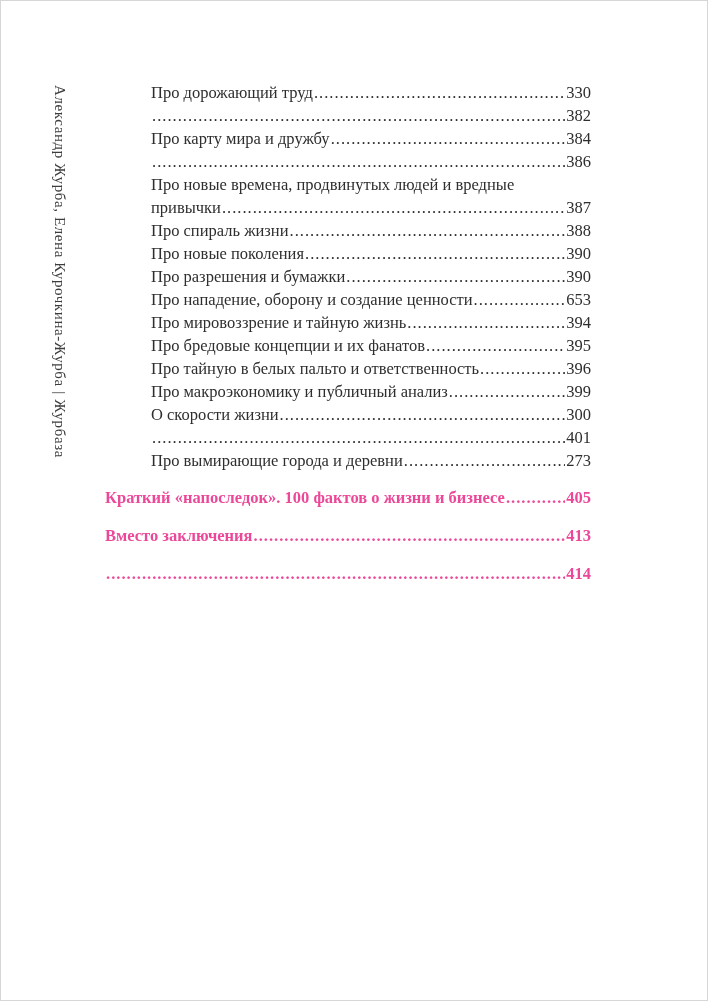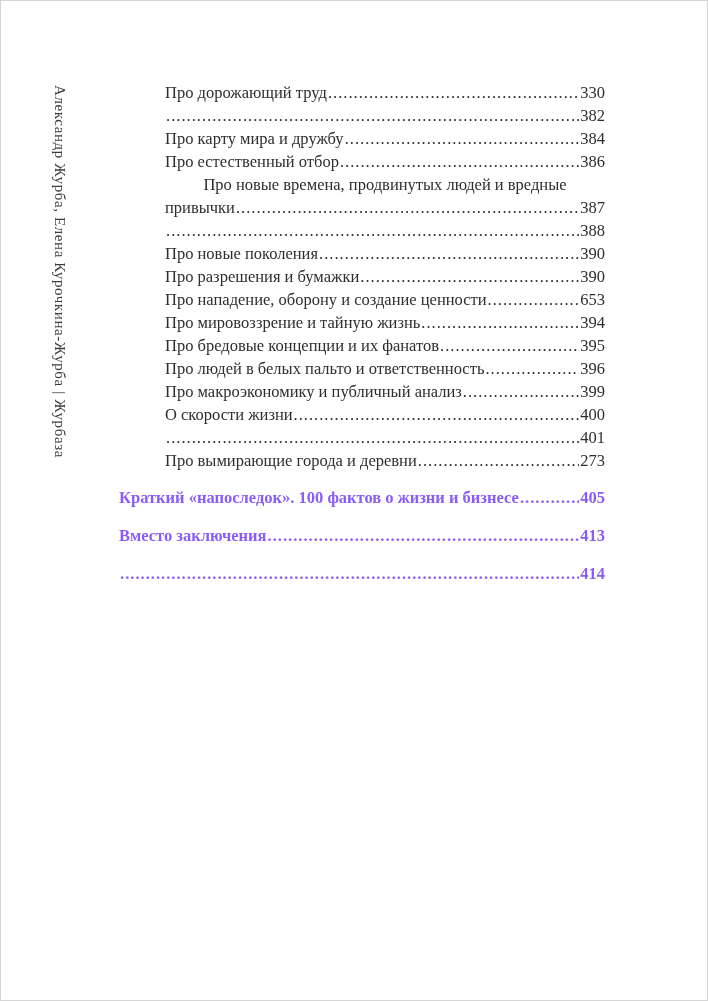--- a/index.html
+++ b/index.html
@@ -22,44 +22,43 @@
     left: 50px;
     top: 84px;
     writing-mode: vertical-rl;
     font-size: 15px;
     letter-spacing: 0.6px;
     color: #3d3d3d;
     white-space: nowrap;
   }
   .toc {
     position: absolute;
-    left: 118px;
+    left: 104px;
     top: 80px;
     width: 486px;
     color: #2e2e2e;
     font-size: 16.5px;
-    text-align: center;
   }
   .entries { padding-left: 46px; }
   .entry { line-height: 23px; }
   .entry-row { display: flex; align-items: baseline; }
   .entry-title { white-space: nowrap; }
   .leader {
     flex: 1 1 auto;
     min-width: 6px;
     overflow: hidden;
     white-space: nowrap;
     letter-spacing: 1px;
     margin: 0 1px;
   }
   .page-num { white-space: nowrap; }
   .sections { margin-top: 2px; }
   .section {
     font-weight: bold;
-    color: #8b5cf6;
+    color: #ec4899;
     line-height: 24px;
     margin-top: 14px;
   }
 </style>
 </head>
 <body>
 
 <div class="page">
   <div class="spine">Александр Журба, Елена Курочкина-Журба | Журбаза</div>
 
@@ -80,35 +79,35 @@
         </div>
         <div class="entry">
           <div class="entry-row">
             <span class="entry-title">Про карту мира и дружбу</span>
             <span class="leader">................................................................................................................................................................................................................................................................................................................................................................................................................</span>
             <span class="page-num">384</span>
           </div>
         </div>
         <div class="entry">
           <div class="entry-row">
-            <span class="entry-title">Про естественный отбор</span>
             <span class="leader">................................................................................................................................................................................................................................................................................................................................................................................................................</span>
             <span class="page-num">386</span>
           </div>
         </div>
         <div class="entry">
           <div>Про новые времена, продвинутых людей и вредные</div>
           <div class="entry-row">
             <span class="entry-title">привычки</span>
             <span class="leader">................................................................................................................................................................................................................................................................................................................................................................................................................</span>
             <span class="page-num">387</span>
           </div>
         </div>
         <div class="entry">
           <div class="entry-row">
+            <span class="entry-title">Про спираль жизни</span>
             <span class="leader">................................................................................................................................................................................................................................................................................................................................................................................................................</span>
             <span class="page-num">388</span>
           </div>
         </div>
         <div class="entry">
           <div class="entry-row">
             <span class="entry-title">Про новые поколения</span>
             <span class="leader">................................................................................................................................................................................................................................................................................................................................................................................................................</span>
             <span class="page-num">390</span>
           </div>
@@ -136,37 +135,37 @@
         </div>
         <div class="entry">
           <div class="entry-row">
             <span class="entry-title">Про бредовые концепции и их фанатов</span>
             <span class="leader">................................................................................................................................................................................................................................................................................................................................................................................................................</span>
             <span class="page-num">395</span>
           </div>
         </div>
         <div class="entry">
           <div class="entry-row">
-            <span class="entry-title">Про людей в белых пальто и ответственность</span>
+            <span class="entry-title">Про тайную в белых пальто и ответственность</span>
             <span class="leader">................................................................................................................................................................................................................................................................................................................................................................................................................</span>
             <span class="page-num">396</span>
           </div>
         </div>
         <div class="entry">
           <div class="entry-row">
             <span class="entry-title">Про макроэкономику и публичный анализ</span>
             <span class="leader">................................................................................................................................................................................................................................................................................................................................................................................................................</span>
             <span class="page-num">399</span>
           </div>
         </div>
         <div class="entry">
           <div class="entry-row">
             <span class="entry-title">О скорости жизни</span>
             <span class="leader">................................................................................................................................................................................................................................................................................................................................................................................................................</span>
-            <span class="page-num">400</span>
+            <span class="page-num">300</span>
           </div>
         </div>
         <div class="entry">
           <div class="entry-row">
             <span class="leader">................................................................................................................................................................................................................................................................................................................................................................................................................</span>
             <span class="page-num">401</span>
           </div>
         </div>
         <div class="entry">
           <div class="entry-row">

